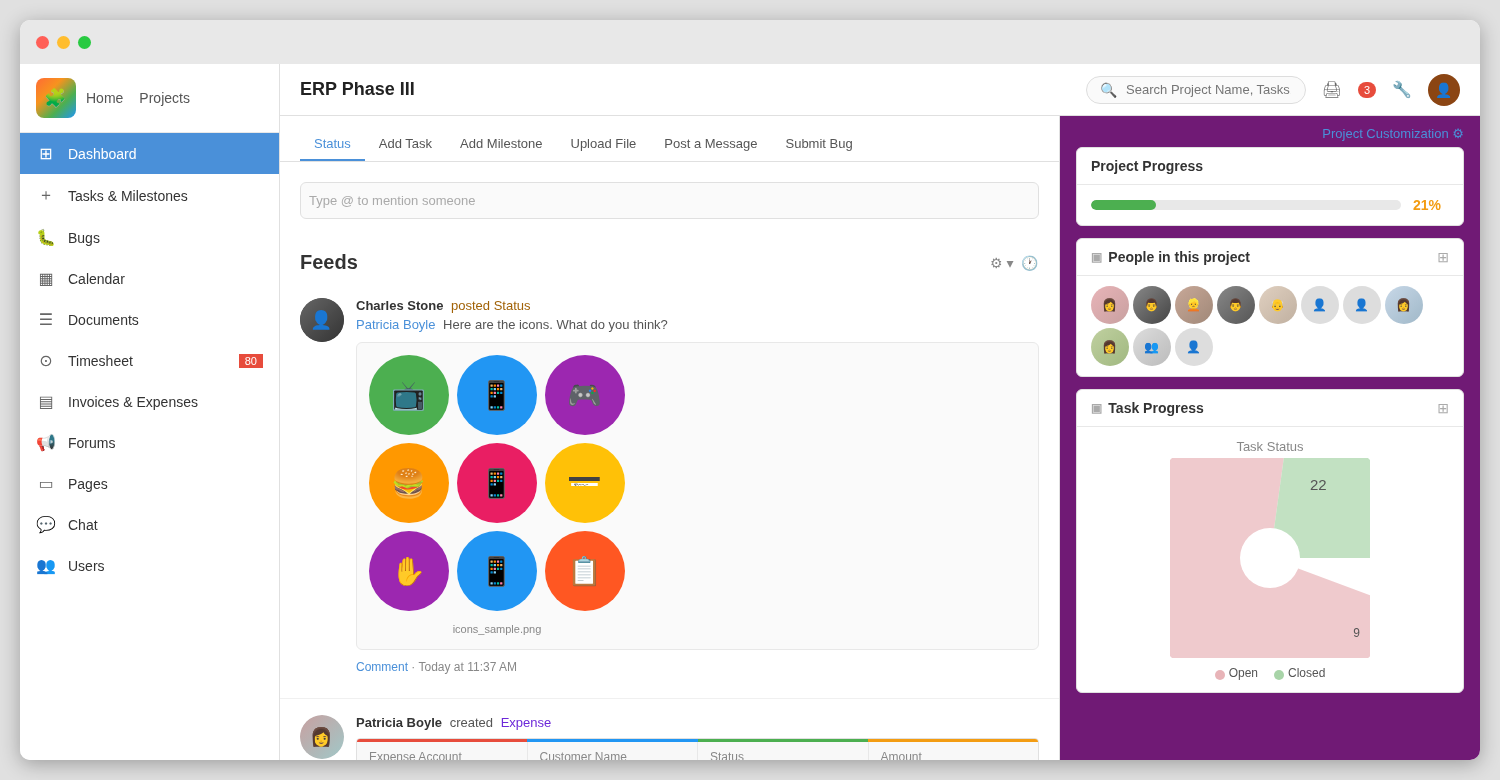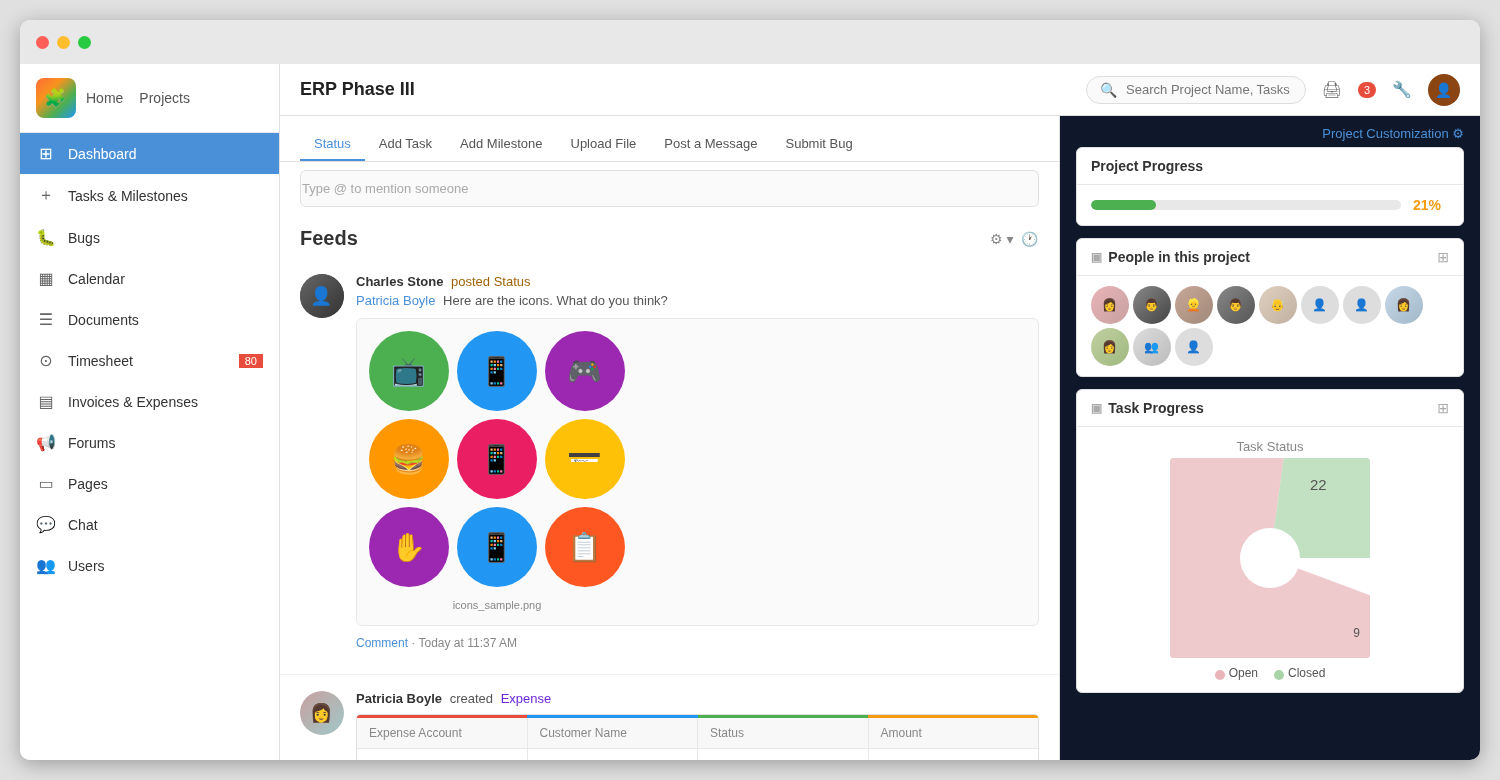--- a/index.html
+++ b/index.html
@@ -169,24 +169,24 @@
       cursor: pointer;
       border-bottom: 2px solid transparent;
       text-decoration: none;
     }
     .action-tab.active {
       color: #4a90d9;
       border-bottom: 2px solid #4a90d9;
       font-weight: 500;
     }
     .status-input {
-      margin: 8px 20px;
+      margin: 20px 20px;
       border: 1px solid #e0e0e0;
       border-radius: 6px;
-      padding: 10px 1px;
+      padding: 10px 8px;
       font-size: 13px;
       color: #aaa;
       background: #fafafa;
     }
     .feeds-header {
       display: flex;
       align-items: center;
       justify-content: space-between;
       padding: 12px 20px 8px;
     }
@@ -271,21 +271,21 @@
       display: flex;
     }
     .etb-1 { flex: 1; background: #e74c3c; }
     .etb-2 { flex: 1; background: #2196F3; }
     .etb-3 { flex: 1; background: #4CAF50; }
     .etb-4 { flex: 1; background: #f39c12; }
     
     .right-panel {
       width: 420px;
       overflow-y: auto;
-      background: #0f172a;
+      background: #701a75;
       padding: 0;
       flex-shrink: 0;
     }
     .right-panel-content {
       padding: 0 16px 16px;
     }
     .customization-link {
       display: flex;
       justify-content: flex-end;
       padding: 10px 16px 6px;

